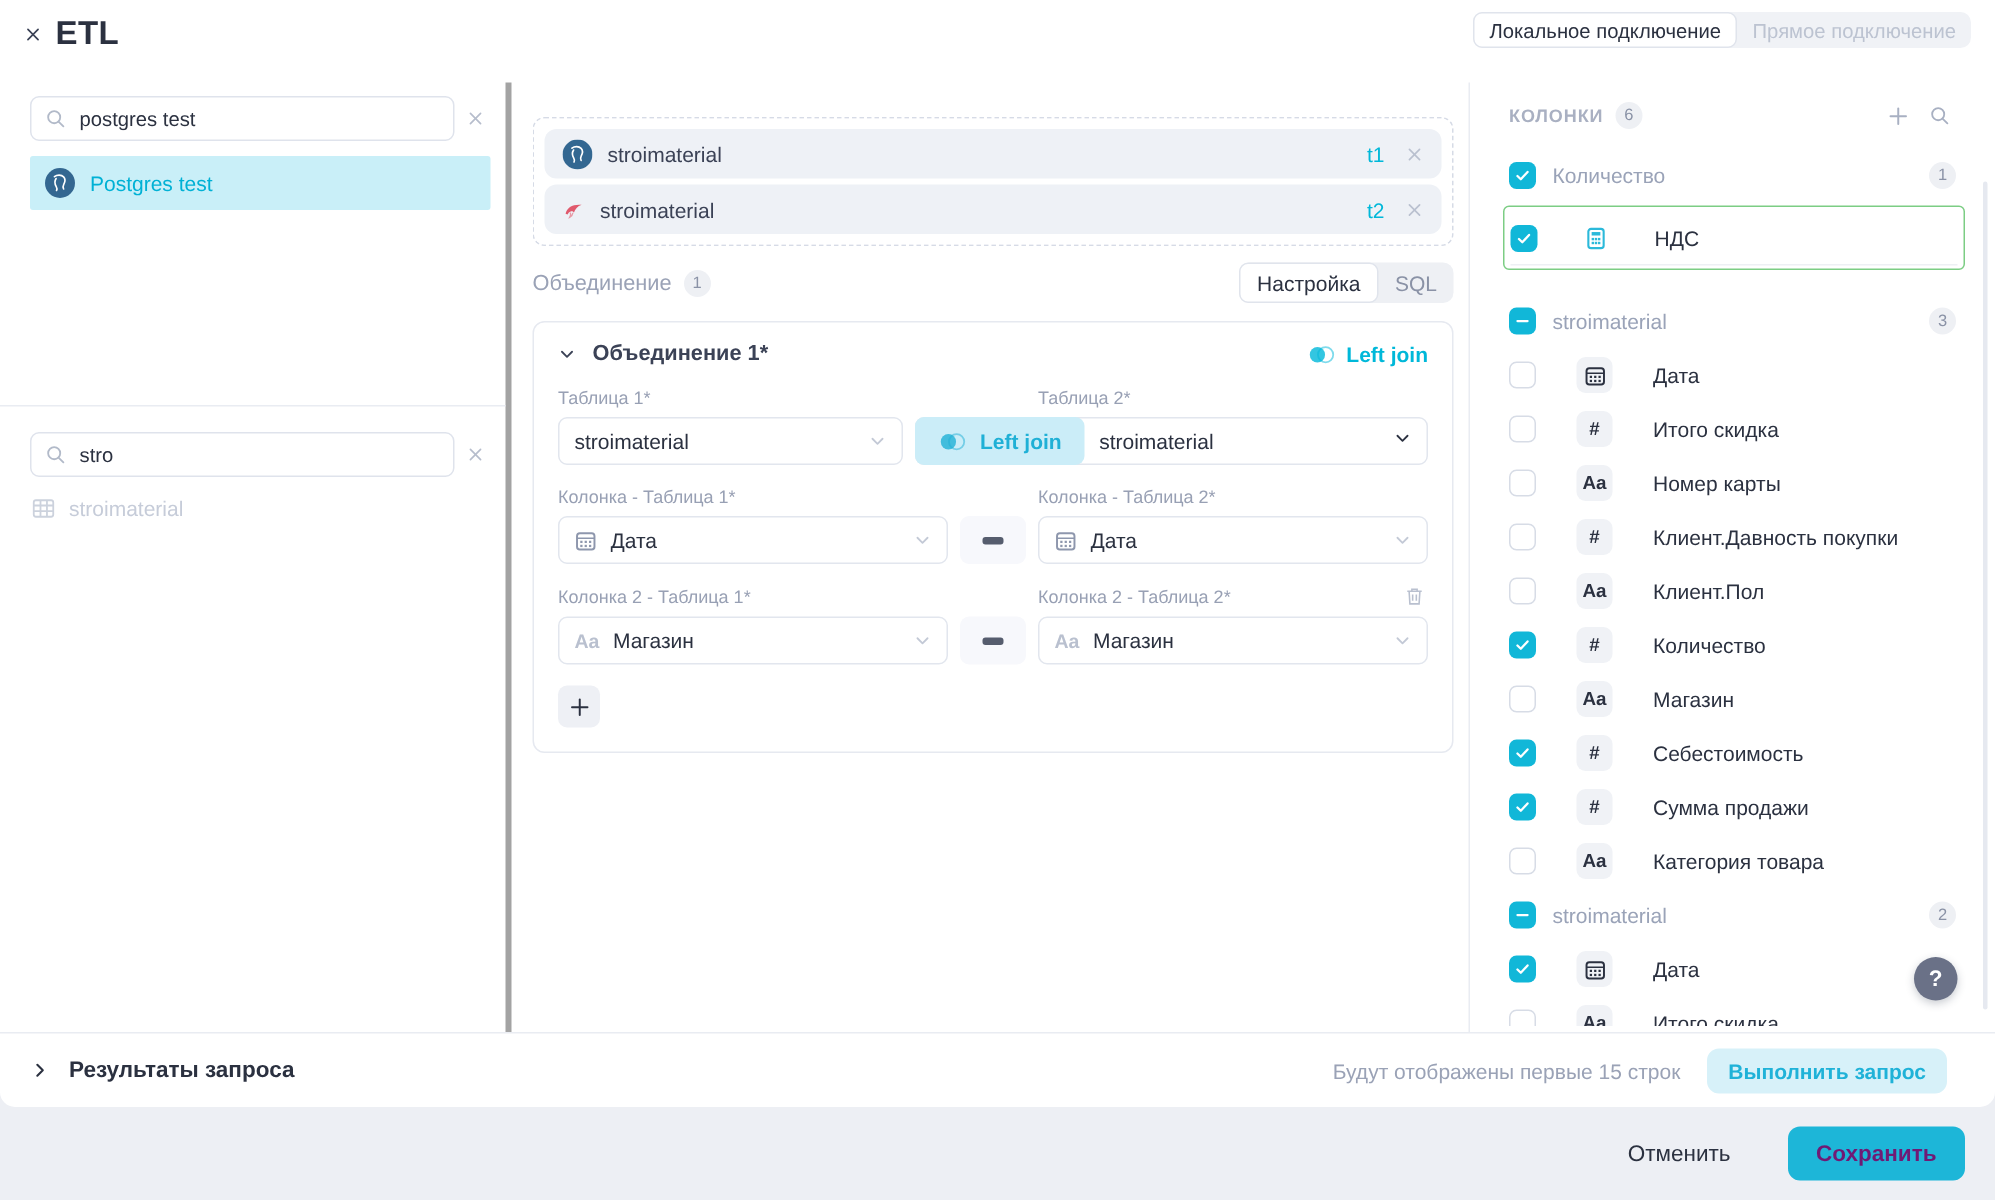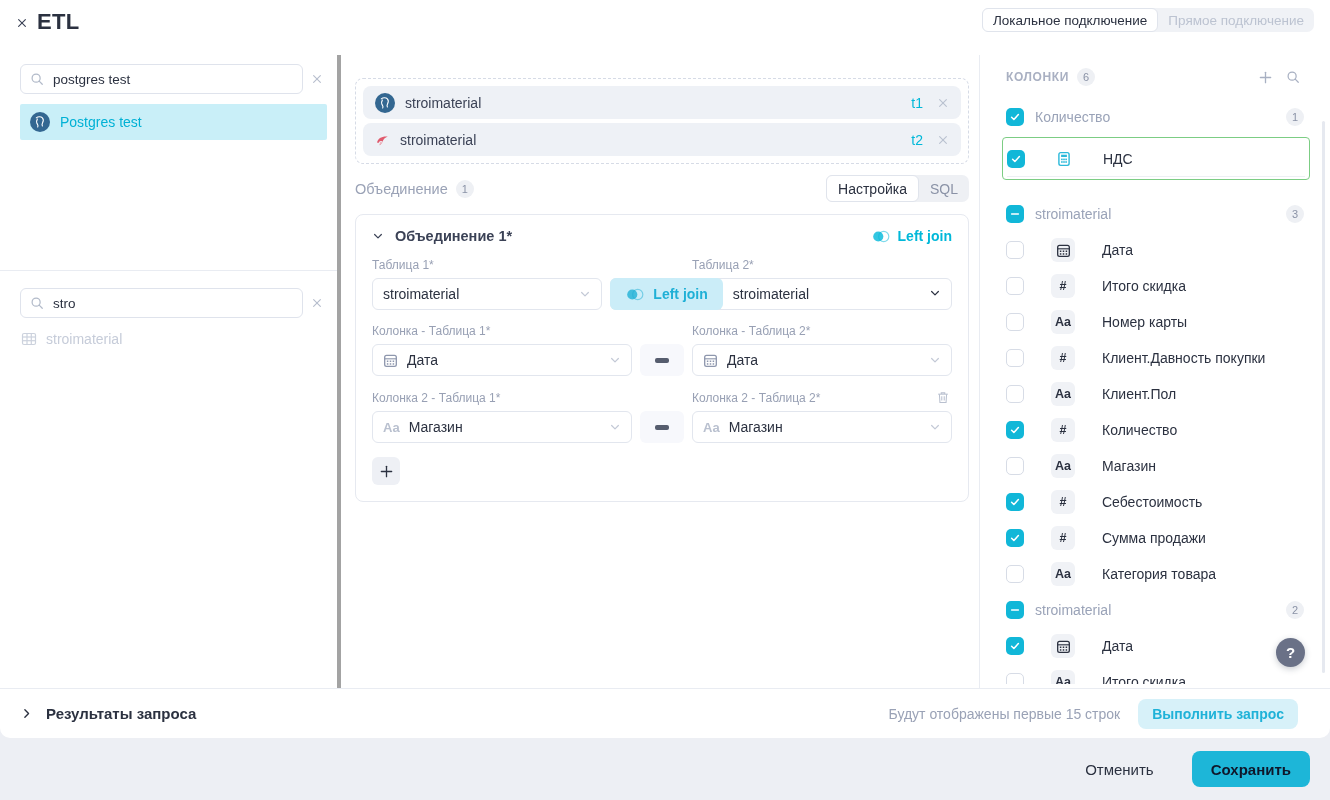--- a/index.html
+++ b/index.html
@@ -87,21 +87,21 @@
   .sb{position:absolute;right:5px;top:66px;width:3px;height:552px;background:#e6e9f0;border-radius:2px;cursor:pointer}
   
   .results{flex:none;height:50px;border-top:1px solid #e9ecf2;display:flex;align-items:center;padding:0 32px 0 20px}
   .res-chev{color:#2b3140;display:flex;align-items:center;cursor:pointer}
   .res-title{margin-left:13px;font-size:15px;font-weight:600}
   .res-note{margin-left:auto;font-size:14px;color:#9aa2b6}
   .run-btn{margin-left:18px;height:30px;border:none;background:#d7f1f9;color:#1fb2d8;border-radius:8px;padding:0 14px;font-size:14px;font-weight:600;cursor:pointer;font-family:inherit}
   
   .footer{position:absolute;left:0;top:738px;width:1330px;height:62px;display:flex;align-items:center;justify-content:flex-end;gap:32px;padding-right:20px}
   .cancel-btn{background:none;border:none;font-size:15px;color:#2b3140;cursor:pointer;font-family:inherit}
-  .save-btn{height:36px;border:none;background:#1db6d8;color:#0f172a;border-radius:8px;padding:0 19px;font-size:15px;font-weight:600;cursor:pointer;font-family:inherit}
+  .save-btn{height:36px;border:none;background:#1db6d8;color:#701a75;border-radius:8px;padding:0 19px;font-size:15px;font-weight:600;cursor:pointer;font-family:inherit}
 </style>
 </head>
 <body>
 
 <div class="card">
   <div class="topbar">
     <span class="close-x">
         <svg width="12" height="12" viewBox="0 0 16 16" fill="none" stroke="currentColor" stroke-width="1.5" stroke-linecap="round">
           <line x1="3.5" y1="3.5" x2="12.5" y2="12.5"></line>
           <line x1="12.5" y1="3.5" x2="3.5" y2="12.5"></line>

